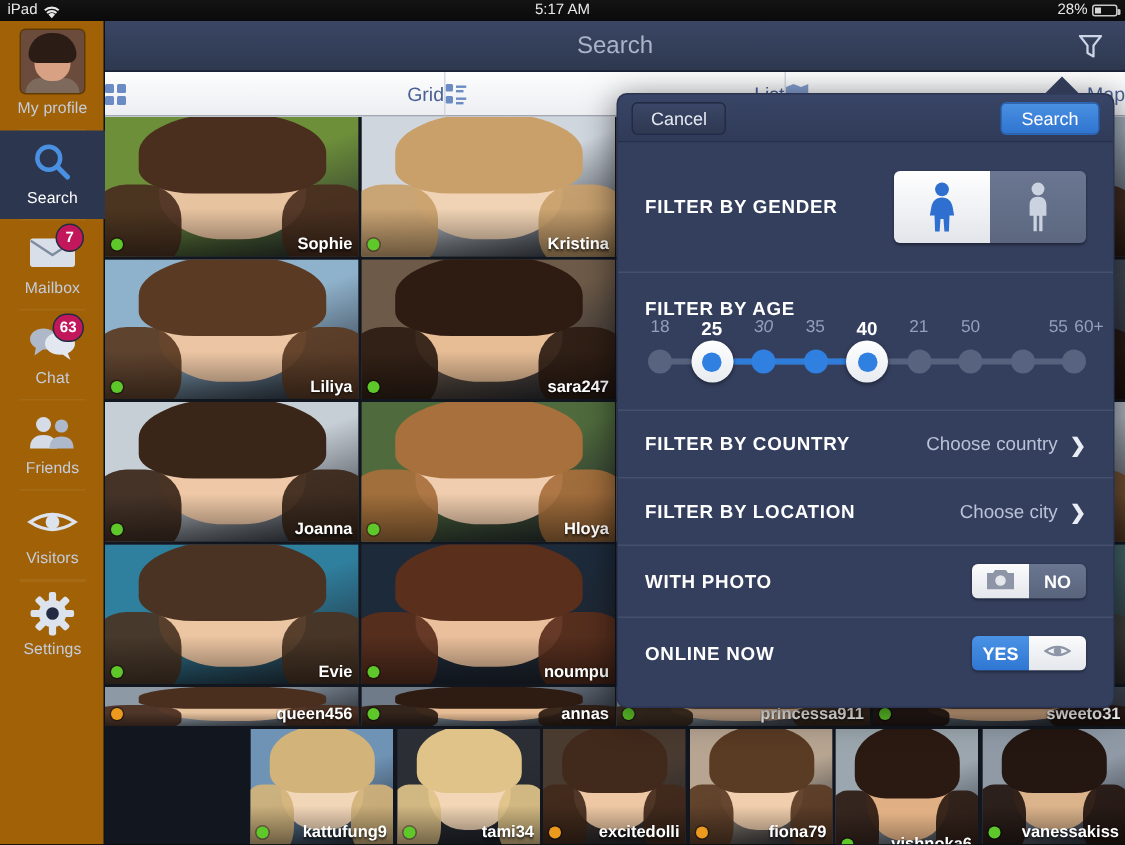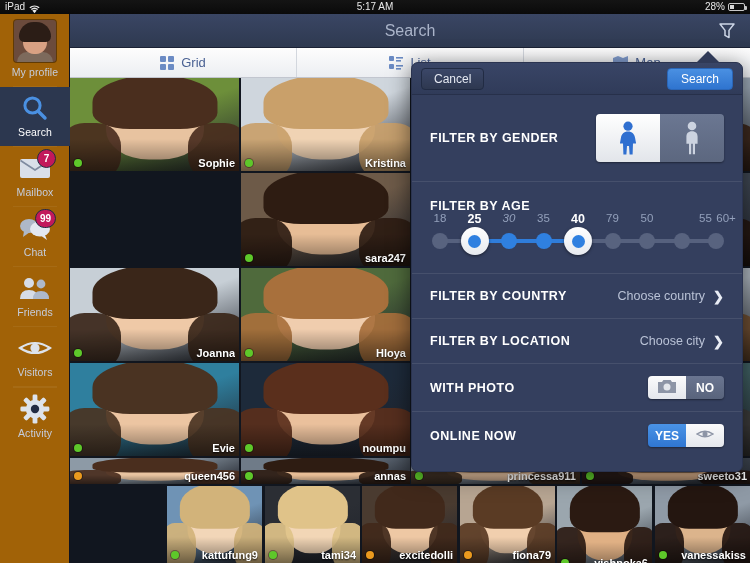--- a/index.html
+++ b/index.html
@@ -74,21 +74,21 @@
   }
 
   
   .tabbar {
     position:absolute; left:70px; top:48px; width:680px; height:30px;
     background:linear-gradient(#fdfdfd,#eceef2);
     border-bottom:1px solid #c2c6cf;
     display:flex;
   }
   .tab {
-    flex:1; display:flex; align-items:center; justify-content:center; gap:7px;
+    flex:1; display:flex; align-items:center; justify-content:space-between; gap:7px;
     font-size:13px; color:#4a6193; border-right:1px solid #d3d7de;
   }
   .tab:last-child { border-right:none; }
   .tab .tab-ico { display:flex; }
 
   
   .grid {
     position:absolute; left:70px; top:78px; width:680px; height:485px;
     background:#11161f; overflow:hidden;
   }
@@ -231,21 +231,21 @@
     <div class="sep"></div>
 
     <div class="side-item">
       <div class="icon-wrap">
         <svg width="34" height="24" viewBox="0 0 34 24">
           <ellipse cx="11" cy="10" rx="9" ry="7" fill="#aeb8c8"></ellipse>
             <path d="M6 15 L5 21 L12 16 Z" fill="#aeb8c8"></path>
           <ellipse cx="22" cy="13" rx="10" ry="7.5" fill="#e3e8f0"></ellipse>
             <path d="M27 19 L29 24 L22 19 Z" fill="#e3e8f0"></path>
         </svg>
-        <span class="badge">99</span>
+        <span class="badge">63</span>
       </div>
       <div class="label">Chat</div>
     </div>
     <div class="sep"></div>
 
     <div class="side-item">
       <div class="icon-wrap">
         <svg width="34" height="24" viewBox="0 0 34 24">
           <circle cx="11" cy="7" r="5" fill="#d6dce7"></circle>
             <path d="M2 23 q0-9 9-9 q9 0 9 9 Z" fill="#d6dce7"></path>
@@ -276,21 +276,21 @@
           <g fill="#dde3ec">
             <rect x="12.6" y="0.6" width="4.8" height="29" rx="1.4"></rect>
             <rect x="12.6" y="0.6" width="4.8" height="29" rx="1.4" transform="rotate(45 15 15)"></rect>
             <rect x="12.6" y="0.6" width="4.8" height="29" rx="1.4" transform="rotate(90 15 15)"></rect>
             <rect x="12.6" y="0.6" width="4.8" height="29" rx="1.4" transform="rotate(135 15 15)"></rect>
             <circle cx="15" cy="15" r="9.2"></circle>
           </g>
           <circle cx="15" cy="15" r="4.2" fill="#222b42"></circle>
         </svg>
       </div>
-      <div class="label">Activity</div>
+      <div class="label">Settings</div>
     </div>
   </div>
 
   <div class="topbar">
     <div class="title">Search</div>
     <div class="filter-btn">
       <svg width="18" height="18" viewBox="0 0 18 18">
         <path d="M2 2 H16 L11 8.4 V15.6 L7 13.4 V8.4 Z" fill="none" stroke="#cdd6e6" stroke-width="1.5" stroke-linejoin="round"></path>
       </svg>
     </div>
@@ -373,20 +373,31 @@
       </div>
       <div class="cell" style="left: 512px; top: 0px; width: 169px; height: 93px;">
         <div class="ph" style="background: linear-gradient(160deg, rgb(154, 167, 181) 0%, rgb(154, 167, 181) 45%, rgba(0, 0, 0, 0.25) 100%);">
           <div style="position:absolute;left:50%;top:52%;transform:translate(-50%,-50%);width:58%;height:72%;border-radius:50% 50% 44% 44%;background:#e2b894;"></div>
           <div style="position:absolute;left:50%;top:26%;transform:translate(-50%,-50%);width:74%;height:58%;border-radius:50% 50% 30% 30%;background:#3a2418;"></div>
           <div style="position:absolute;left:-6%;top:48%;width:36%;height:62%;border-radius:40%;background:#3a2418;opacity:.92;"></div>
           <div style="position:absolute;right:-6%;top:48%;width:36%;height:62%;border-radius:40%;background:#3a2418;opacity:.92;"></div>
           <div style="position:absolute;left:0;bottom:0;width:100%;height:34%;background:linear-gradient(rgba(0,0,0,0),rgba(0,0,0,.45));"></div>
         </div>
         <span class="dot away"></span>
+      </div>
+      <div class="cell" style="left: 0px; top: 95px; width: 169px; height: 93px;">
+        <div class="ph" style="background: linear-gradient(160deg, rgb(143, 178, 204) 0%, rgb(143, 178, 204) 45%, rgba(0, 0, 0, 0.25) 100%);">
+          <div style="position:absolute;left:50%;top:52%;transform:translate(-50%,-50%);width:58%;height:72%;border-radius:50% 50% 44% 44%;background:#ecc6a4;"></div>
+          <div style="position:absolute;left:50%;top:26%;transform:translate(-50%,-50%);width:74%;height:58%;border-radius:50% 50% 30% 30%;background:#5a3a22;"></div>
+          <div style="position:absolute;left:-6%;top:48%;width:36%;height:62%;border-radius:40%;background:#5a3a22;opacity:.92;"></div>
+          <div style="position:absolute;right:-6%;top:48%;width:36%;height:62%;border-radius:40%;background:#5a3a22;opacity:.92;"></div>
+          <div style="position:absolute;left:0;bottom:0;width:100%;height:34%;background:linear-gradient(rgba(0,0,0,0),rgba(0,0,0,.45));"></div>
+        </div>
+        <span class="dot on"></span>
+        <span class="nm">Liliya</span>
       </div>
       <div class="cell" style="left: 171px; top: 95px; width: 169px; height: 93px;">
         <div class="ph" style="background: linear-gradient(160deg, rgb(109, 90, 72) 0%, rgb(109, 90, 72) 45%, rgba(0, 0, 0, 0.25) 100%);">
           <div style="position:absolute;left:50%;top:52%;transform:translate(-50%,-50%);width:58%;height:72%;border-radius:50% 50% 44% 44%;background:#e7bd96;"></div>
           <div style="position:absolute;left:50%;top:26%;transform:translate(-50%,-50%);width:74%;height:58%;border-radius:50% 50% 30% 30%;background:#2e1c12;"></div>
           <div style="position:absolute;left:-6%;top:48%;width:36%;height:62%;border-radius:40%;background:#2e1c12;opacity:.92;"></div>
           <div style="position:absolute;right:-6%;top:48%;width:36%;height:62%;border-radius:40%;background:#2e1c12;opacity:.92;"></div>
           <div style="position:absolute;left:0;bottom:0;width:100%;height:34%;background:linear-gradient(rgba(0,0,0,0),rgba(0,0,0,.45));"></div>
         </div>
         <span class="dot on"></span>
@@ -651,21 +662,21 @@
           <div class="tick" style="left: 10px;">18</div>
           <div class="node act" style="left: 44.5px;"></div>
           <div class="tick hi" style="left: 44.5px;">25</div>
           <div class="node act" style="left: 79px;"></div>
           <div class="tick" style="left: 79px; font-style: italic;">30</div>
           <div class="node act" style="left: 113.5px;"></div>
           <div class="tick" style="left: 113.5px;">35</div>
           <div class="node act" style="left: 148px;"></div>
           <div class="tick hi" style="left: 148px;">40</div>
           <div class="node" style="left: 182.5px;"></div>
-          <div class="tick" style="left: 182.5px;">79</div>
+          <div class="tick" style="left: 182.5px;">21</div>
           <div class="node" style="left: 217px;"></div>
           <div class="tick" style="left: 217px;">50</div>
           <div class="node" style="left: 251.5px;"></div>
           <div class="tick" style="left: 251.5px; padding-left: 48px;">55</div>
           <div class="node" style="left: 286px;"></div>
           <div class="tick" style="left: 296px;">60+</div>
           <div class="handle" style="left: 44.5px;">
             <i></i>
           </div>
           <div class="handle" style="left: 148px;">

